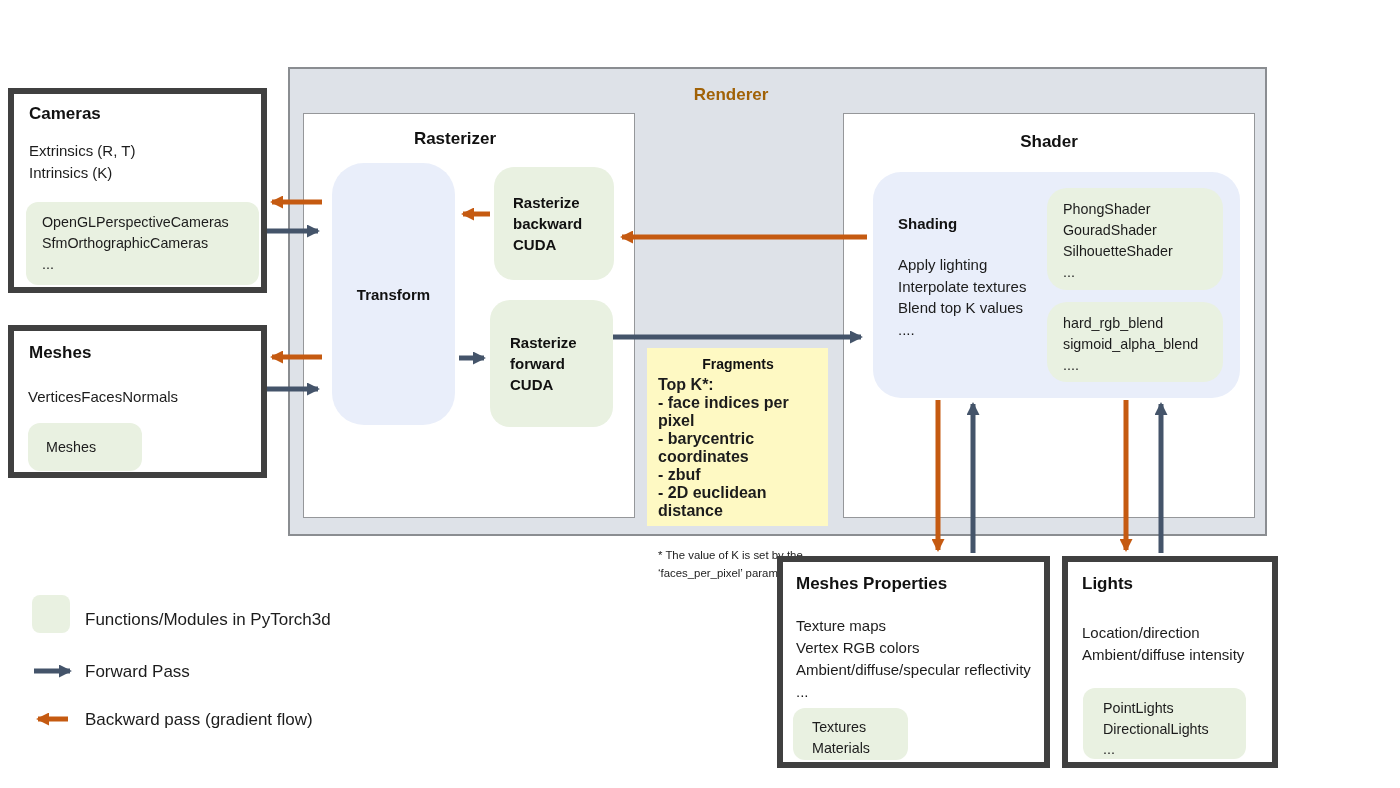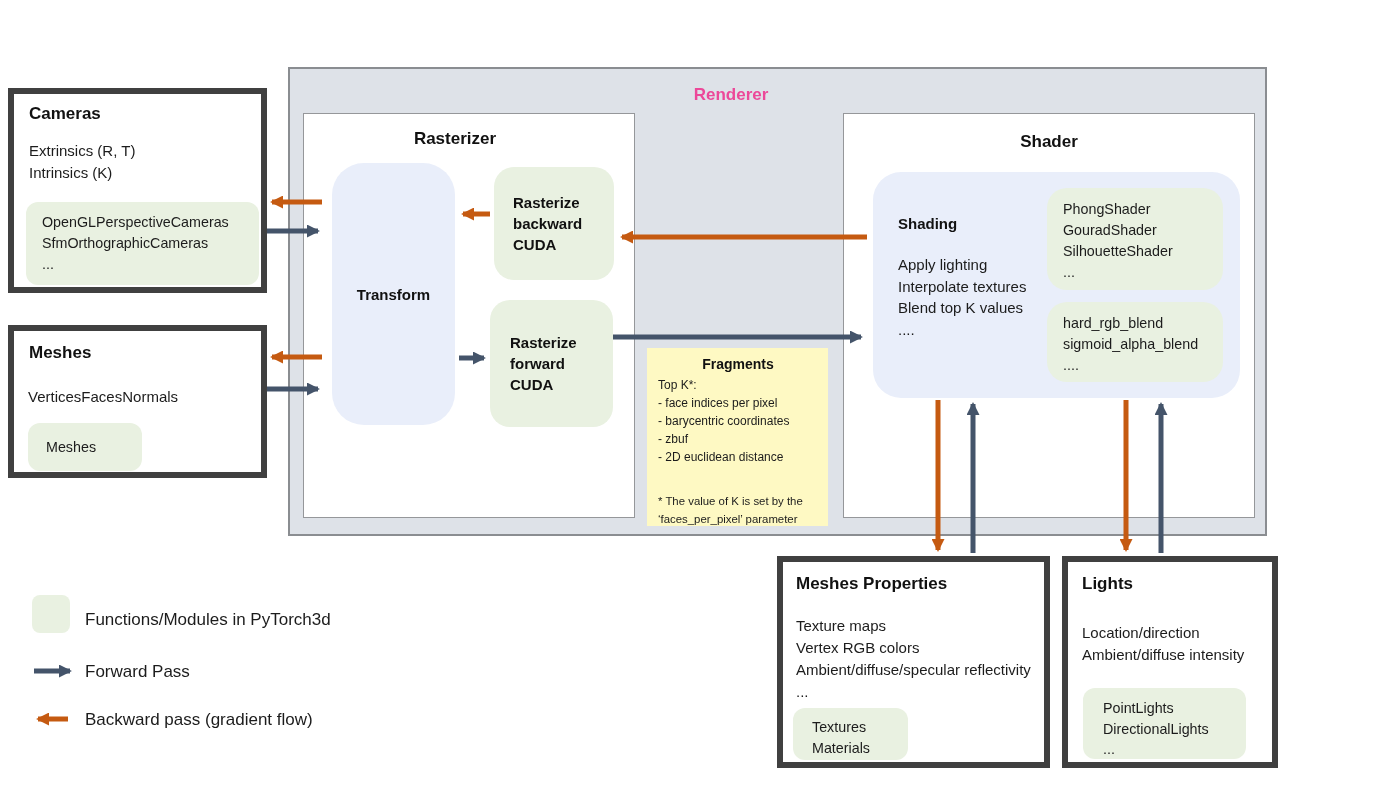--- a/index.html
+++ b/index.html
@@ -3,38 +3,38 @@
 <meta charset="utf-8">
 <style>
   html,body{margin:0;padding:0;background:#ffffff;}
   .canvas{position:relative;width:1400px;height:788px;background:#ffffff;overflow:hidden;
           font-family:"Liberation Sans",sans-serif;color:#1c1c1c;}
   .abs{position:absolute;box-sizing:border-box;}
 
   
   .renderer-bg{background:#dee2e8;border:2px solid #8a8d91;}
   .panel-white{background:#ffffff;border:1px solid #95979a;}
-  .big-title{font-weight:bold;font-size:17px;color:#ec4899;text-align:center;}
+  .big-title{font-weight:bold;font-size:17px;color:#a16207;text-align:center;}
   .sub-title{font-weight:bold;font-size:17px;color:#111;text-align:center;}
 
   
   .blue-block{background:#e9eefa;border-radius:32px;}
   .green-block{background:#e9f1e1;border-radius:20px;}
   .chip{background:#e9f1e1;border-radius:12px;}
 
   .bold15{font-weight:bold;font-size:15px;line-height:21px;color:#111;}
   .body15{font-size:15px;line-height:21.5px;}
   .body14{font-size:14.3px;line-height:21px;}
 
   .io-box{background:#fff;border:6px solid #404040;}
 
   
   .fragments{background:#fef9c3;}
   .frag-title{font-weight:bold;font-size:14px;text-align:center;color:#111;}
-  .frag-line{font-size:12px;line-height:18px;}
+  .frag-line{font-size:16px;line-height:18px;font-weight:bold;}
   .frag-foot{font-size:11.4px;line-height:18px;}
 
   .col-center{display:flex;flex-direction:column;justify-content:center;}
 
   .legend-label{font-size:17px;color:#1c1c1c;}
 
   svg.arrows{position:absolute;left:0;top:0;pointer-events:none;}
 </style>
 </head>
 <body>

